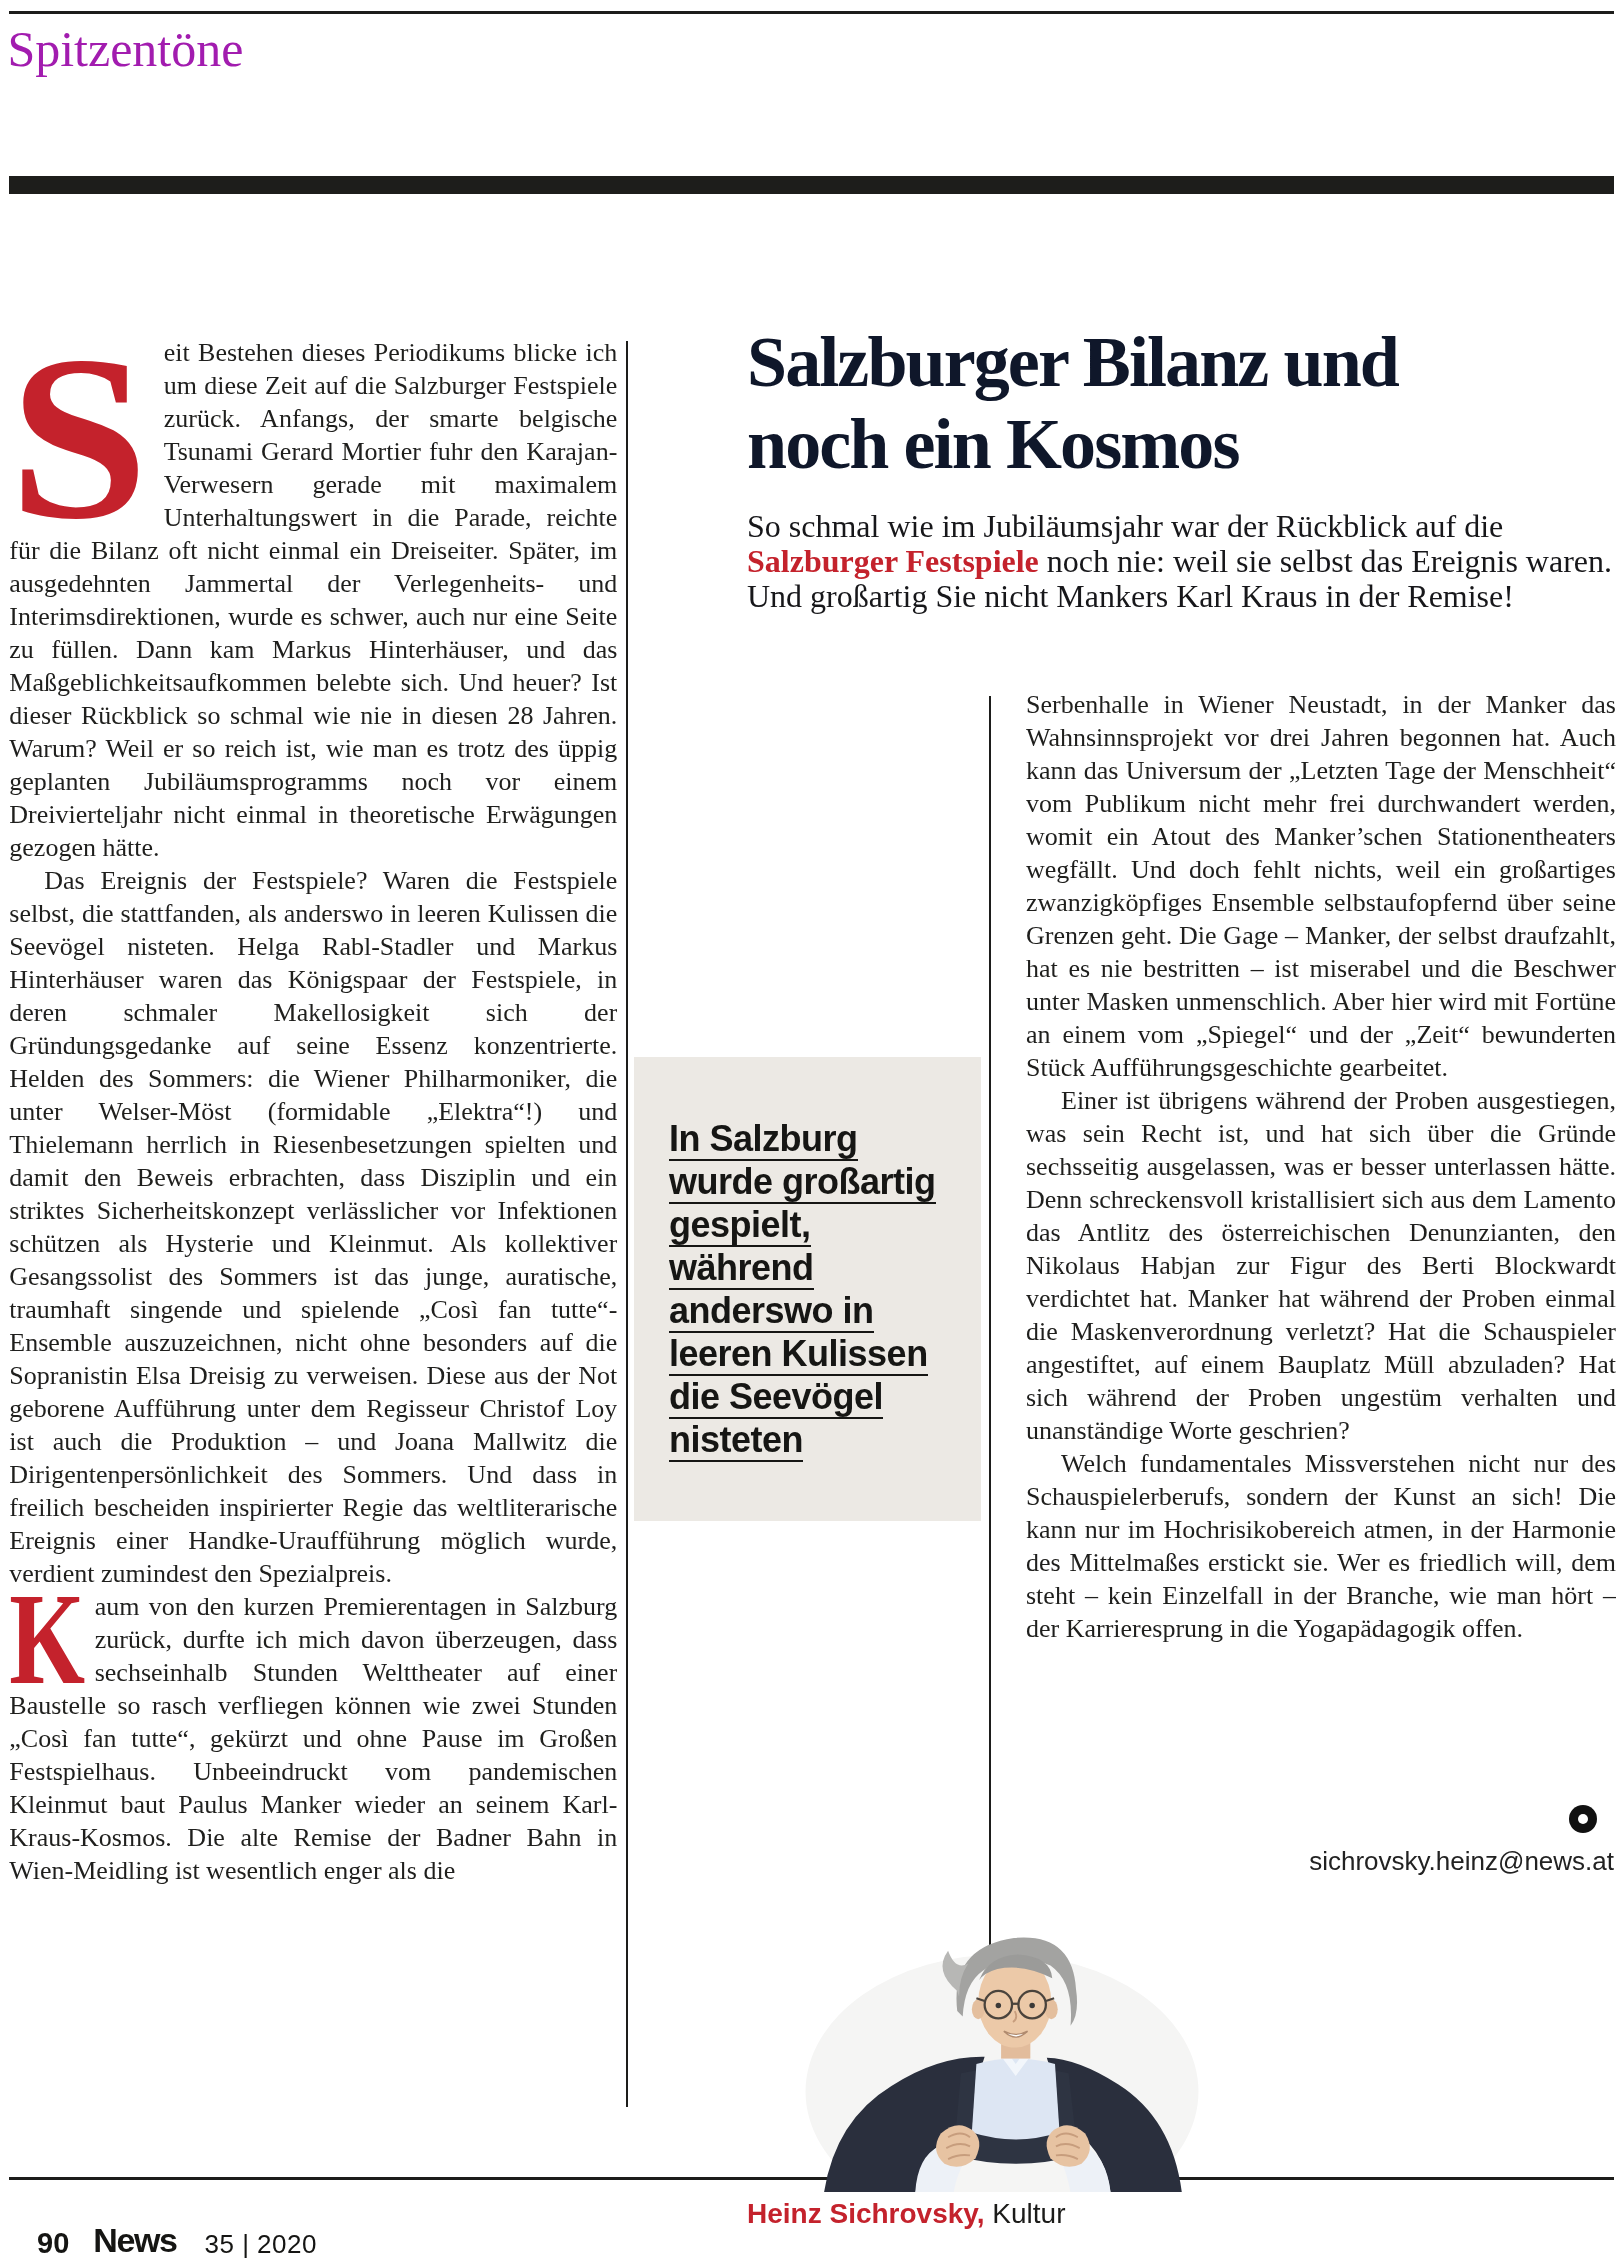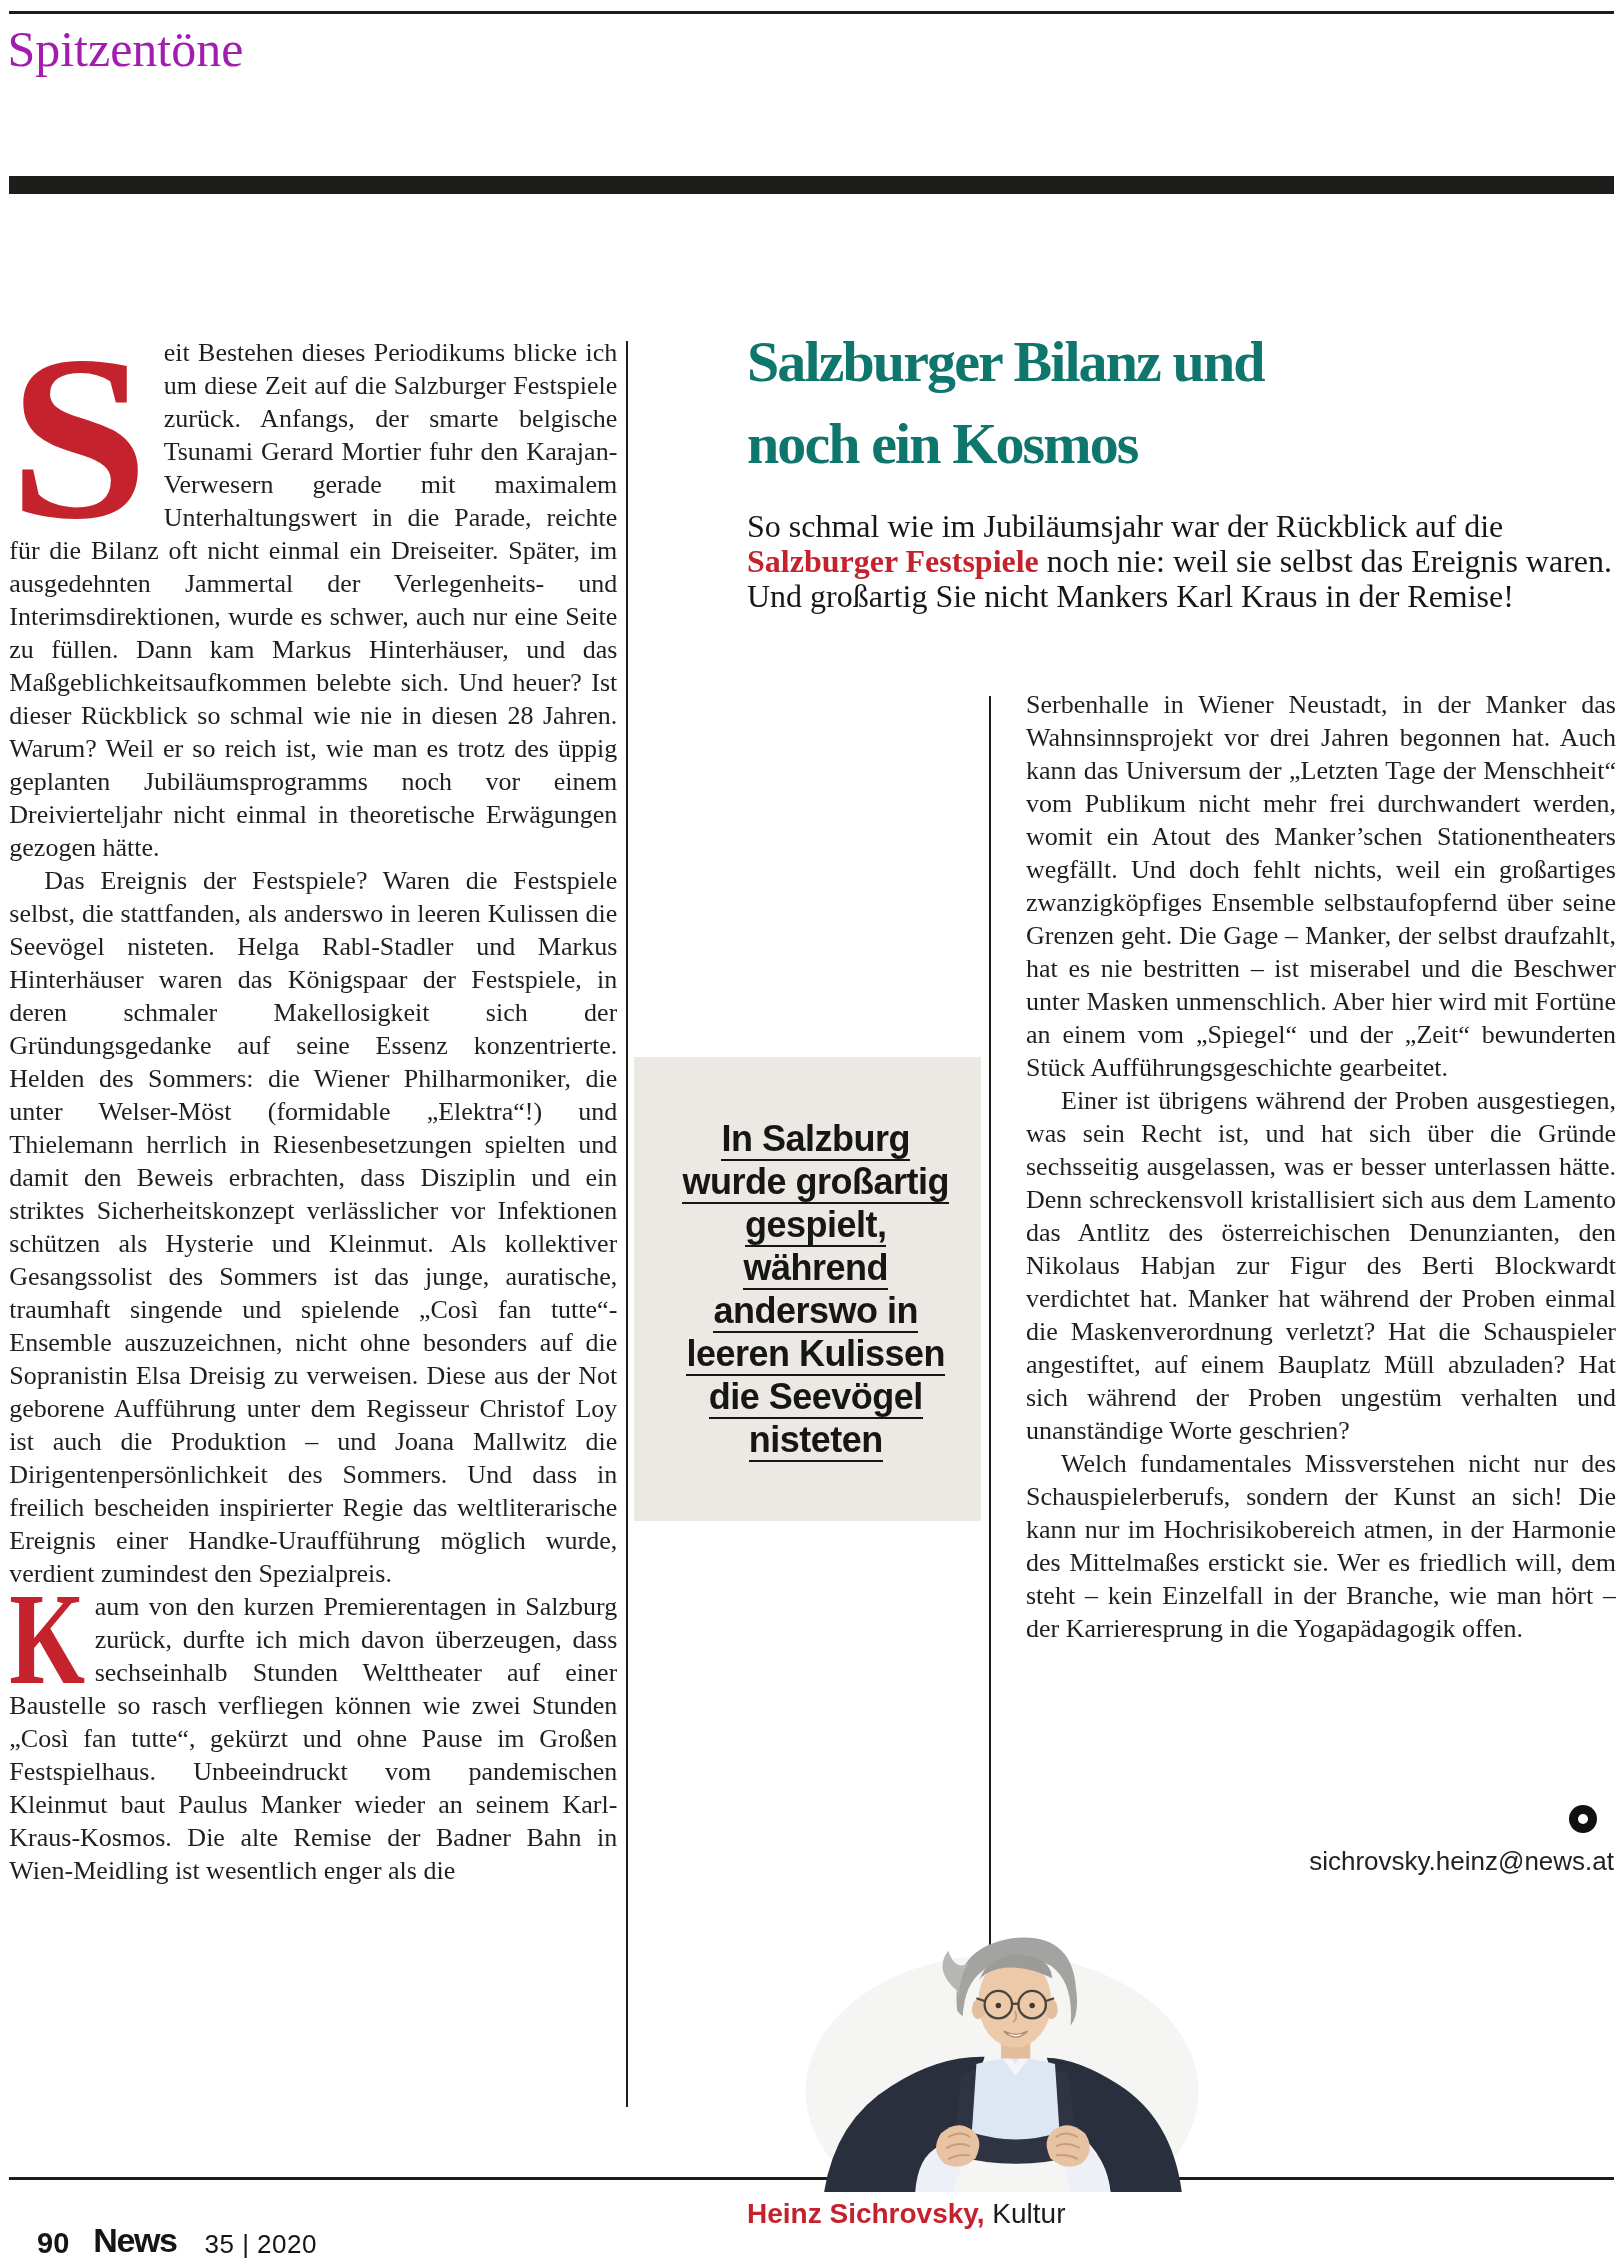--- a/index.html
+++ b/index.html
@@ -7,41 +7,41 @@
         color:#1e1e1c;font-family:"Liberation Serif",serif;}
   .abs{position:absolute;}
 
   .rule{background:#1d1d1b;}
   .kicker{left:7.4px;top:22px;font-size:50px;line-height:1.1;font-family:"Liberation Serif",serif;
           color:#a21caf;letter-spacing:0;}
   .section-bar{left:9.3px;top:176px;width:1605px;height:17.6px;background:#1d1d1b;}
   .top-rule{left:9.3px;top:11px;width:1605px;height:2.8px;}
   .footer-rule{left:9.3px;top:2177px;width:1605px;height:2.8px;}
 
-  .headline{left:747px;top:321px;width:872px;font-weight:bold;font-size:58px;line-height:82px;
-            letter-spacing:-1.9px;color:#0f766e;}
+  .headline{left:747px;top:321px;width:872px;font-weight:bold;font-size:72px;line-height:82px;
+            letter-spacing:-1.9px;color:#0f172a;}
   .lead{left:747px;top:509px;width:867px;font-size:32px;line-height:35px;color:#17171a;}
   .lead .hl{color:#c4222c;font-weight:bold;}
 
   .divider-left{left:626px;top:341px;width:1.9px;height:1766px;background:#1d1d1b;}
   .divider-right{left:989px;top:696px;width:1.9px;height:1481px;background:#1d1d1b;}
 
   .col{font-size:26px;line-height:33px;text-align:justify;hyphens:auto;color:#1f1f1d;}
   .col-left{left:9.3px;top:336px;width:608px;height:1776px;overflow:hidden;}
   .col-right{left:1026px;top:688px;width:590px;height:1076px;overflow:hidden;}
   .col p{margin:0;}
   .col p.indent{text-indent:35px;}
 
   .dropcap{float:left;overflow:visible;}
   .dropcap svg{display:block;overflow:visible;}
   .dc-s{width:147px;height:198px;margin:0 7.4px 0 0;}
   .dc-k{width:78px;height:99px;margin:0 7.4px 0 0;}
 
   .pull-quote{left:634px;top:1057px;width:347px;height:464px;background:#ece9e4;}
-  .pq-inner{padding:65px 18.6px 0 35px;text-align:center;}
+  .pq-inner{padding:65px 18.6px 0 35px;}
   .pq-line{height:43px;}
   .pq-text{font-family:"Liberation Sans",sans-serif;font-weight:bold;font-size:36px;
            letter-spacing:-0.5px;color:#161614;border-bottom:2.8px solid #161614;
            padding-bottom:3.7px;display:inline-block;line-height:33px;}
 
   .record{left:1569px;top:1805px;width:28px;height:28px;border-radius:50%;background:#111;
           display:flex;align-items:center;justify-content:center;}
   .record .hole{width:10.2px;height:10.2px;border-radius:50%;background:#fff;}
 
   .contact{left:928px;top:1844px;width:686px;text-align:right;

